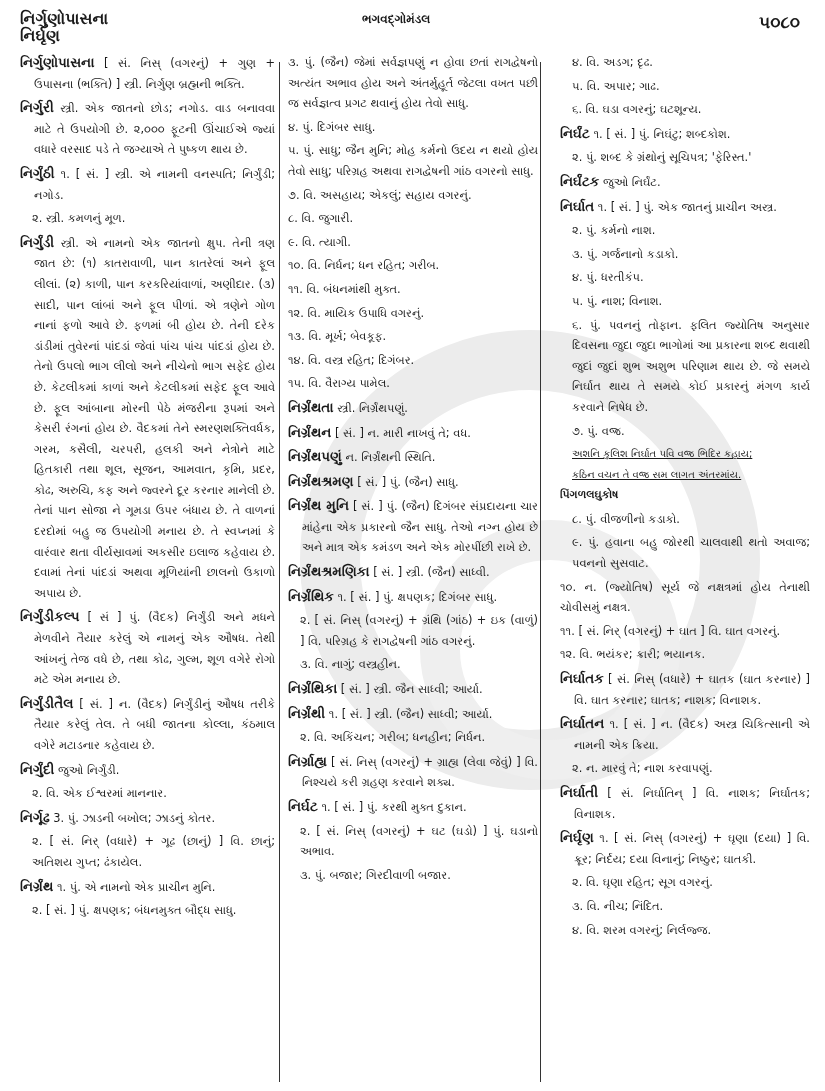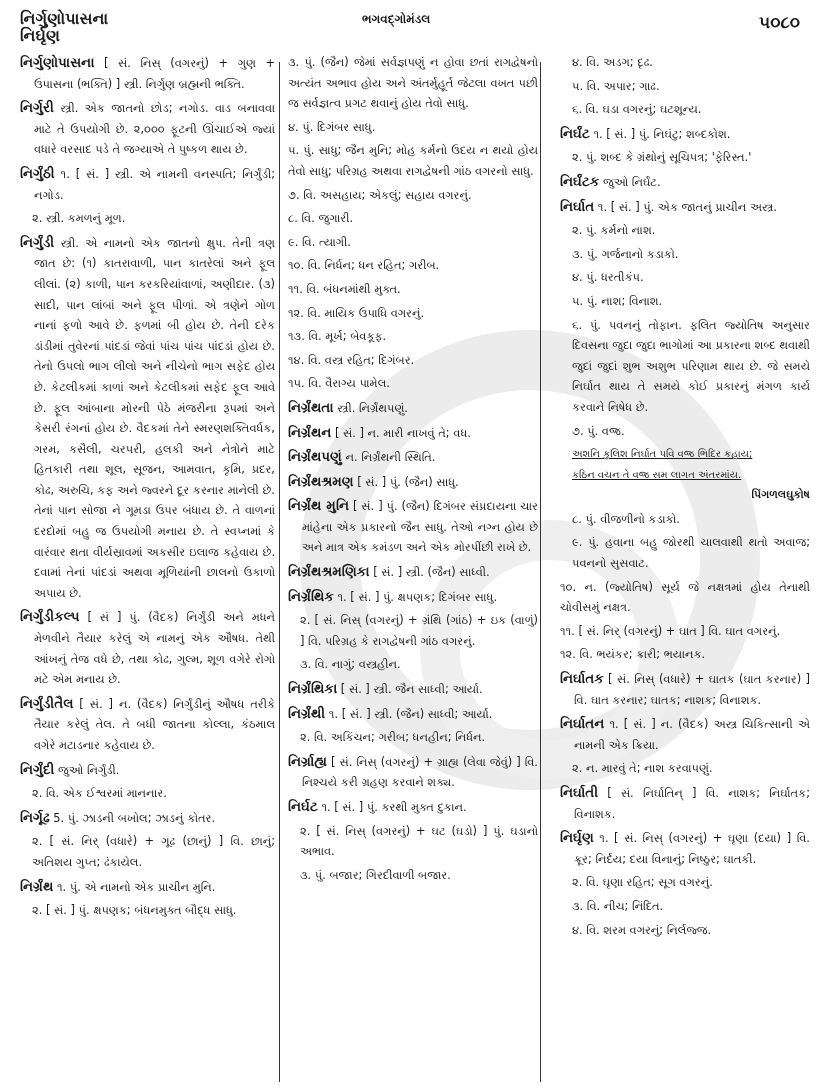--- a/index.html
+++ b/index.html
@@ -18,21 +18,21 @@
   .col2 { left:288px; width:250px; }
   .col3 { left:560px; width:250px; }
   .rule { position:absolute; top:62px; width:1px; height:1020px; background:#333; z-index:2; }
   .rule1 { left:279px; }
   .rule2 { left:540px; }
   .entry { margin:0 0 3px 0; padding-left:14px; text-indent:-14px; text-align:justify; }
   .hw { font-weight:bold; font-size:13.5px; }
   .sub { padding-left:12px; text-indent:0; margin:0 0 3px 0; text-align:justify; }
   .subn { padding-left:0; margin:0 0 3px 0; text-align:justify; }
   .quote { padding-left:12px; margin:0; font-size:10px;text-decoration:underline; }
-  .quote-src { text-align:right; font-size:11px; margin:0 0 3px 0; font-weight:bold; }
+  .quote-src { font-size:11px; margin:0 0 3px 0; font-weight:bold; }
 </style>
 </head>
 <body>
 
 <div class="watermark"></div>
 <div class="watermark2"></div>
 
 <div class="header">
   <div class="hdr-left">
     <div>નિર્ગુણોપાસના</div>
@@ -48,21 +48,21 @@
 <div class="col col1">
     <p class="entry"><span class="hw">નિર્ગુણોપાસના</span><span> [ સં. નિસ્ (વગરનું) + ગુણ + ઉપાસના (ભક્તિ) ] સ્ત્રી. નિર્ગુણ બ્રહ્મની ભક્તિ.</span></p>
     <p class="entry"><span class="hw">નિર્ગુરી</span><span> સ્ત્રી. એક જાતનો છોડ; નગોડ. વાડ બનાવવા માટે તે ઉપયોગી છે. ૨,૦૦૦ ફૂટની ઊંચાઈએ જ્યાં વધારે વરસાદ પડે તે જગ્યાએ તે પુષ્કળ થાય છે.</span></p>
     <p class="entry"><span class="hw">નિર્ગુંઠી</span><span> ૧. [ સં. ] સ્ત્રી. એ નામની વનસ્પતિ; નિર્ગુંડી; નગોડ.</span></p>
     <p class="sub">૨. સ્ત્રી. કમળનું મૂળ.</p>
     <p class="entry"><span class="hw">નિર્ગુંડી</span><span> સ્ત્રી. એ નામનો એક જાતનો ક્ષુપ. તેની ત્રણ જાત છે: (૧) કાતરાવાળી, પાન કાતરેલાં અને ફૂલ લીલાં. (૨) કાળી, પાન કરકરિયાંવાળાં, અણીદાર. (૩) સાદી, પાન લાંબાં અને ફૂલ પીળાં. એ ત્રણેને ગોળ નાનાં ફળો આવે છે. ફળમાં બી હોય છે. તેની દરેક ડાંડીમાં તુવેરનાં પાંદડાં જેવાં પાંચ પાંચ પાંદડાં હોય છે. તેનો ઉપલો ભાગ લીલો અને નીચેનો ભાગ સફેદ હોય છે. કેટલીકમાં કાળાં અને કેટલીકમાં સફેદ ફૂલ આવે છે. ફૂલ આંબાના મોરની પેઠે મંજરીના રૂપમાં અને કેસરી રંગનાં હોય છે. વૈદકમાં તેને સ્મરણશક્તિવર્ધક, ગરમ, કસૈલી, ચરપરી, હલકી અને નેત્રોને માટે હિતકારી તથા શૂલ, સૂજન, આમવાત, કૃમિ, પ્રદર, કોઢ, અરુચિ, કફ અને જ્વરને દૂર કરનાર માનેલી છે. તેનાં પાન સોજા ને ગૂમડા ઉપર બંધાય છે. તે વાળનાં દરદોમાં બહુ જ ઉપયોગી મનાય છે. તે સ્વપ્નમાં કે વારંવાર થતા વીર્યસ્રાવમાં અકસીર ઇલાજ કહેવાય છે. દવામાં તેનાં પાંદડાં અથવા મૂળિયાંની છાલનો ઉકાળો અપાય છે.</span></p>
     <p class="entry"><span class="hw">નિર્ગુંડીકલ્પ</span><span> [ સં ] પું. (વૈદક) નિર્ગુંડી અને મધને મેળવીને તૈયાર કરેલું એ નામનું એક ઔષધ. તેથી આંખનું તેજ વધે છે, તથા કોઢ, ગુલ્મ, શૂળ વગેરે રોગો મટે એમ મનાય છે.</span></p>
     <p class="entry"><span class="hw">નિર્ગુંડીતૈલ</span><span> [ સં. ] ન. (વૈદક) નિર્ગુંડીનું ઔષધ તરીકે તૈયાર કરેલું તેલ. તે બધી જાતના કોલ્લા, કંઠમાલ વગેરે મટાડનાર કહેવાય છે.</span></p>
     <p class="entry"><span class="hw">નિર્ગુંદી</span><span> જુઓ નિર્ગુંડી.</span></p>
     <p class="sub">૨. વિ. એક ઈશ્વરમાં માનનાર.</p>
-    <p class="entry"><span class="hw">નિર્ગૂઢ</span><span> 5. પું. ઝાડની બખોલ; ઝાડનું કોતર.</span></p>
+    <p class="entry"><span class="hw">નિર્ગૂઢ</span><span> 3. પું. ઝાડની બખોલ; ઝાડનું કોતર.</span></p>
     <p class="sub">૨. [ સં. નિર્ (વધારે) + ગૂઢ (છાનું) ] વિ. છાનું; અતિશય ગુપ્ત; ઢંકાયેલ.</p>
     <p class="entry"><span class="hw">નિર્ગ્રંથ</span><span> ૧. પું. એ નામનો એક પ્રાચીન મુનિ.</span></p>
     <p class="sub">૨. [ સં. ] પું. ક્ષપણક; બંધનમુક્ત બૌદ્ધ સાધુ.</p>
   </div>
 <div class="col col2">
     <p class="subn">૩. પું. (જૈન) જેમાં સર્વજ્ઞપણું ન હોવા છતાં રાગદ્વેષનો અત્યંત અભાવ હોય અને અંતર્મુહૂર્ત જેટલા વખત પછી જ સર્વજ્ઞત્વ પ્રગટ થવાનું હોય તેવો સાધુ.</p>
     <p class="subn">૪. પું. દિગંબર સાધુ.</p>
     <p class="subn">૫. પું. સાધુ; જૈન મુનિ; મોહ કર્મનો ઉદય ન થયો હોય તેવો સાધુ; પરિગ્રહ અથવા રાગદ્વેષની ગાંઠ વગરનો સાધુ.</p>
     <p class="subn">૭. વિ. અસહાય; એકલું; સહાય વગરનું.</p>
     <p class="subn">૮. વિ. જુગારી.</p>

